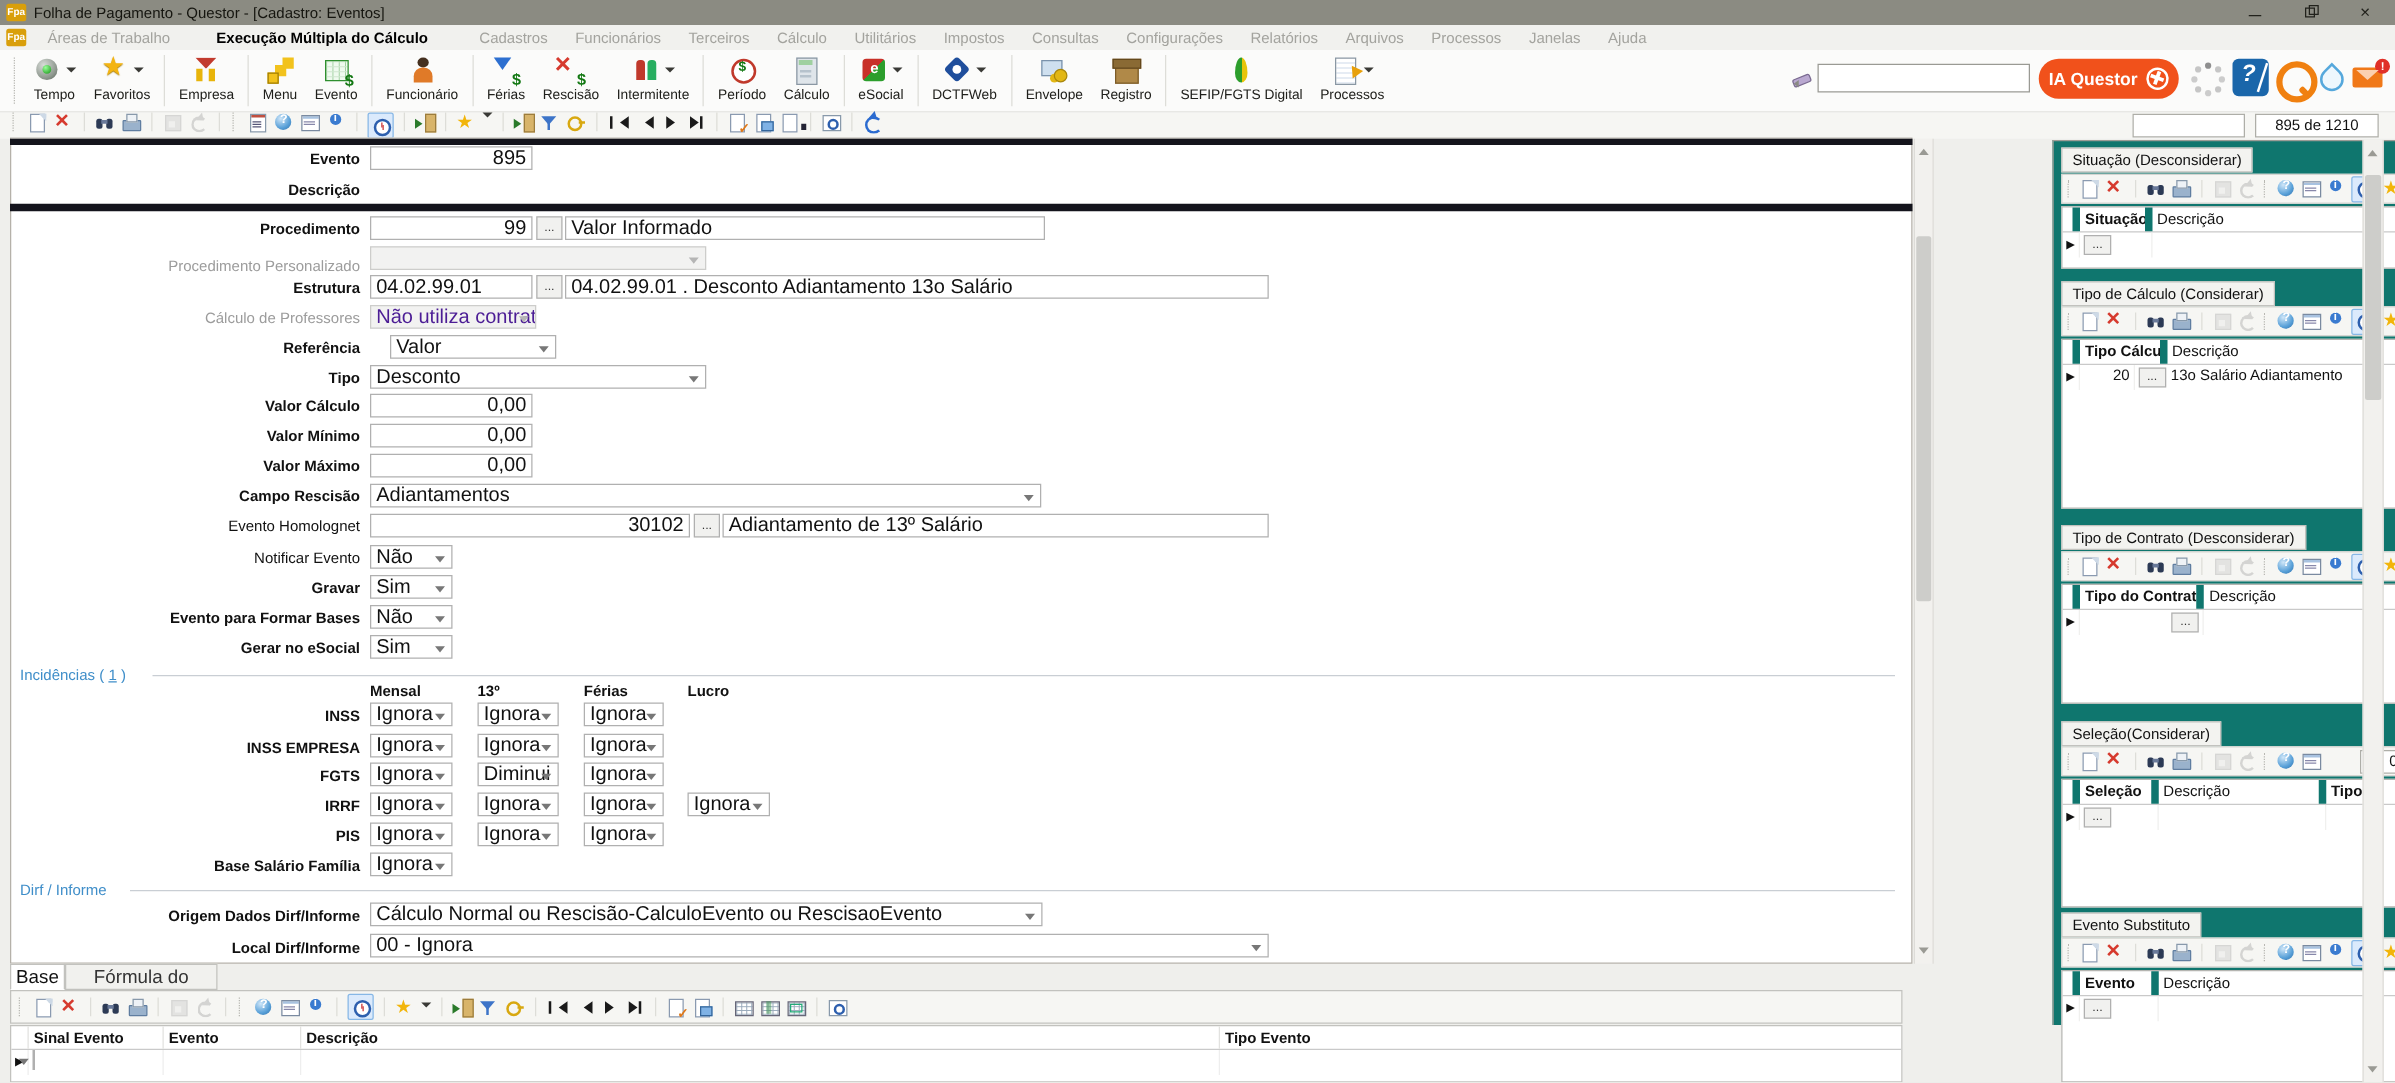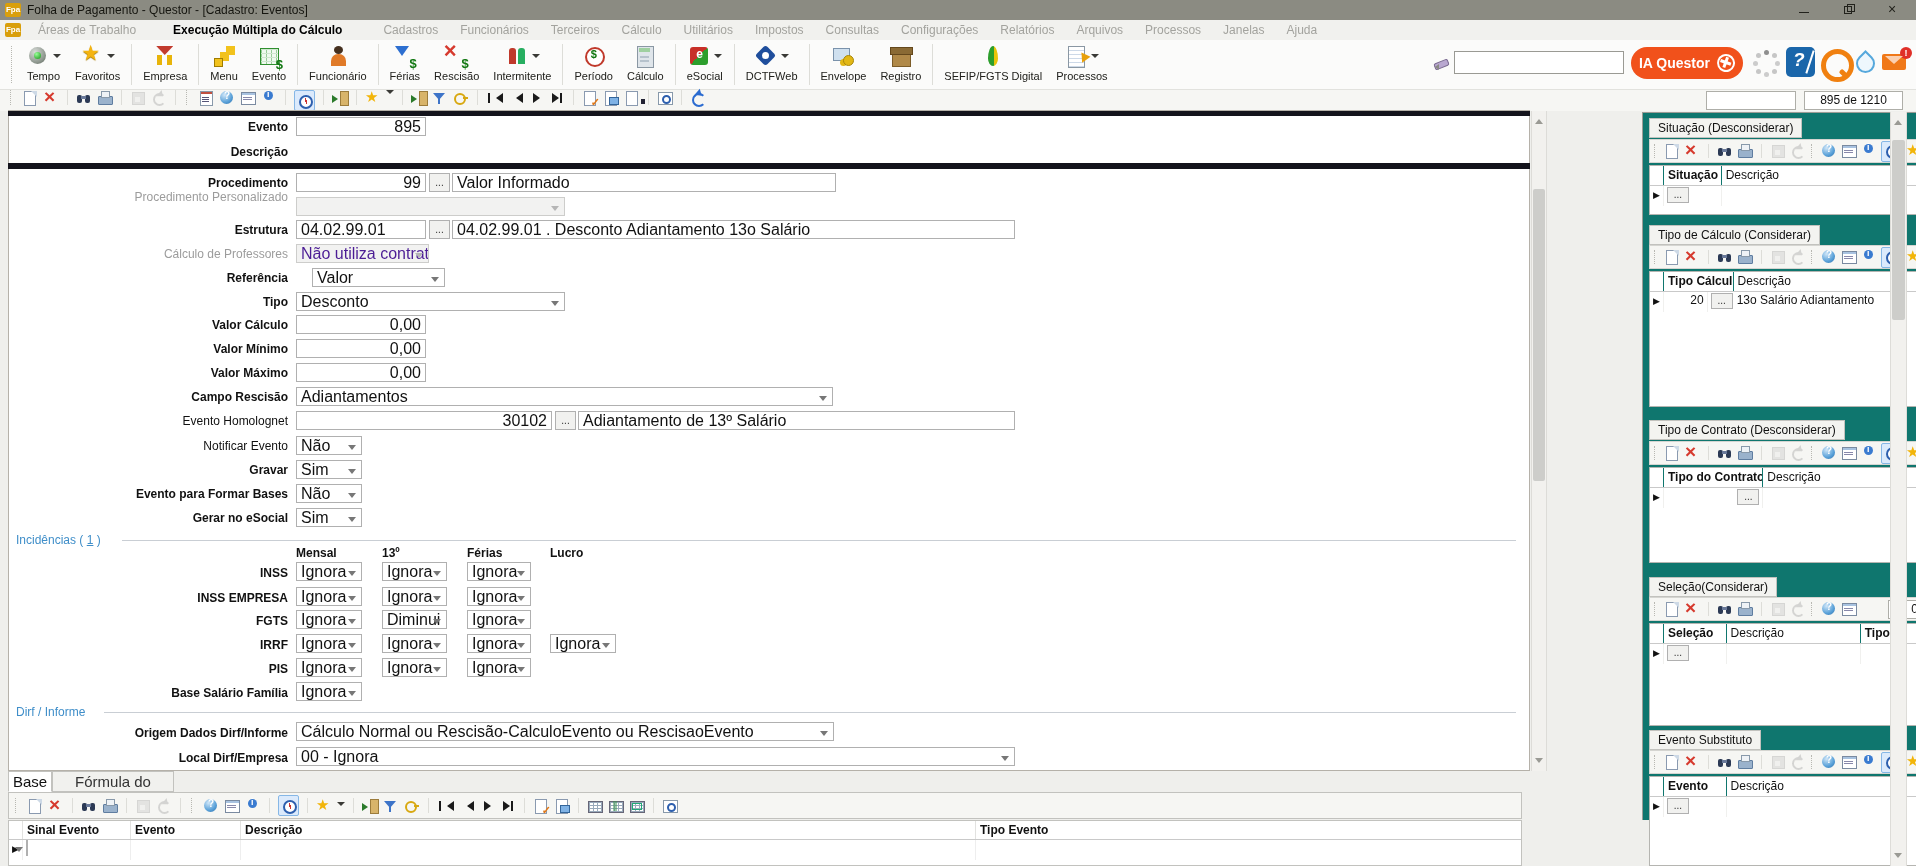--- a/index.html
+++ b/index.html
@@ -172,21 +172,21 @@
 
 .sb{position:absolute;background:#f2f1ee;border-left:1px solid #dddcd8;border-right:1px solid #dddcd8}
 .sb .arr{position:absolute;left:3px;width:0;height:0;border:4px solid transparent}
 .sb .thumb{position:absolute;left:1px;background:#cdcdca;border-radius:2px}
 
 #rpanel{position:absolute;left:1642px;top:112px;width:336px;height:708px;background:#0f766e;border-left:1px solid #9c9c96;border-top:1px solid #9c9c96}
 .ptab{position:absolute;left:6px;height:20px;background:#f3f3f0;border:1px solid #c2c2be;padding:0 8px;line-height:18px;font-size:12px;white-space:nowrap}
 .ptb{position:absolute;left:6px;width:324px;height:24px;background:#f6f6f3;border:1px solid #d5d5d1;display:flex;align-items:center;gap:4px;padding-left:3px}
 .pgrid{position:absolute;left:6px;width:324px;background:#fff;border:1px solid #b5b5b1}
 .pghead{display:flex;height:20px;border-bottom:1px solid #c9c9c9}
-.pgcell{border-right:1px solid #0f766e;padding:2px 4px;white-space:nowrap;overflow:hidden}
+.pgcell{border-right:6px solid #0f766e;padding:2px 4px;white-space:nowrap;overflow:hidden}
 .pgrow{display:flex;height:20px}
 .pgdcell{border-right:1px solid #f0f0ee;padding:1px 3px;position:relative}
 .pmore{width:22px;height:16px;background:#f1f1ef;border:1px solid #b0b0b0;font-size:10px;line-height:8px;color:#333;padding:0}
 </style>
 </head>
 <body>
 
 <div id="app">
 
   <div id="titlebar">
@@ -403,21 +403,21 @@
     <span class="cntbox" style="left:1804px;width:99px">895 de 1210</span>
   </div>
 
   <div id="form"></div>
   <div class="band" style="top:111px;height:5px"></div>
   <div class="band" style="top:163px;height:6px"></div>
 
   <span class="flbl b" style="top:118px">Evento</span>
   <span class="flbl b" style="top:143px">Descrição</span>
   <span class="flbl b" style="top:174px">Procedimento</span>
-  <span class="flbl g" style="top:188px">Procedimento Personalizado</span>
+  <span class="flbl g" style="top:204px">Procedimento Personalizado</span>
   <span class="flbl b" style="top:221px">Estrutura</span>
   <span class="flbl g" style="top:245px">Cálculo de Professores</span>
   <span class="flbl b" style="top:269px">Referência</span>
   <span class="flbl b" style="top:293px">Tipo</span>
   <span class="flbl b" style="top:316px">Valor Cálculo</span>
   <span class="flbl b" style="top:340px">Valor Mínimo</span>
   <span class="flbl b" style="top:364px">Valor Máximo</span>
   <span class="flbl b" style="top:388px">Campo Rescisão</span>
   <span class="flbl" style="top:412px">Evento Homolognet</span>
   <span class="flbl" style="top:437px">Notificar Evento</span>
@@ -476,21 +476,21 @@
   <span class="fld cbo" style="top:658px;left:296px;width:66px">Ignora</span>
   <span class="fld cbo" style="top:658px;left:382px;width:65px">Ignora</span>
   <span class="fld cbo" style="top:658px;left:467px;width:64px">Ignora</span>
   <span class="flbl b" style="top:684px">Base Salário Família</span>
   <span class="fld cbo" style="top:682px;left:296px;width:66px">Ignora</span>
 
   <span class="secttl" style="top:705px;left:16px">Dirf / Informe</span>
   <span class="secline" style="top:712px;left:104px;width:1412px"></span>
   <span class="flbl b" style="top:724px">Origem Dados Dirf/Informe</span>
   <span class="fld cbo" style="top:722px;left:296px;width:538px">Cálculo Normal ou Rescisão-CalculoEvento ou RescisaoEvento</span>
-  <span class="flbl b" style="top:749px">Local Dirf/Empresa</span>
+  <span class="flbl b" style="top:749px">Local Dirf/Informe</span>
   <span class="fld cbo" style="top:747px;left:296px;width:719px">00 - Ignora</span>
 
   <div class="sb" style="left:1531px;top:111px;width:16px;height:660px">
     <span class="arr" style="top:4px;border-bottom:5px solid #9a9a94"></span>
     <span class="thumb" style="top:78px;width:12px;height:292px"></span>
     <span class="arr" style="bottom:4px;border-top:5px solid #9a9a94"></span>
   </div>
 
   <span class="tab on" style="left:8px;top:771px;width:44px">Base</span>
   <span class="tab off" style="left:52px;top:771px;width:122px">Fórmula do Evento</span>

